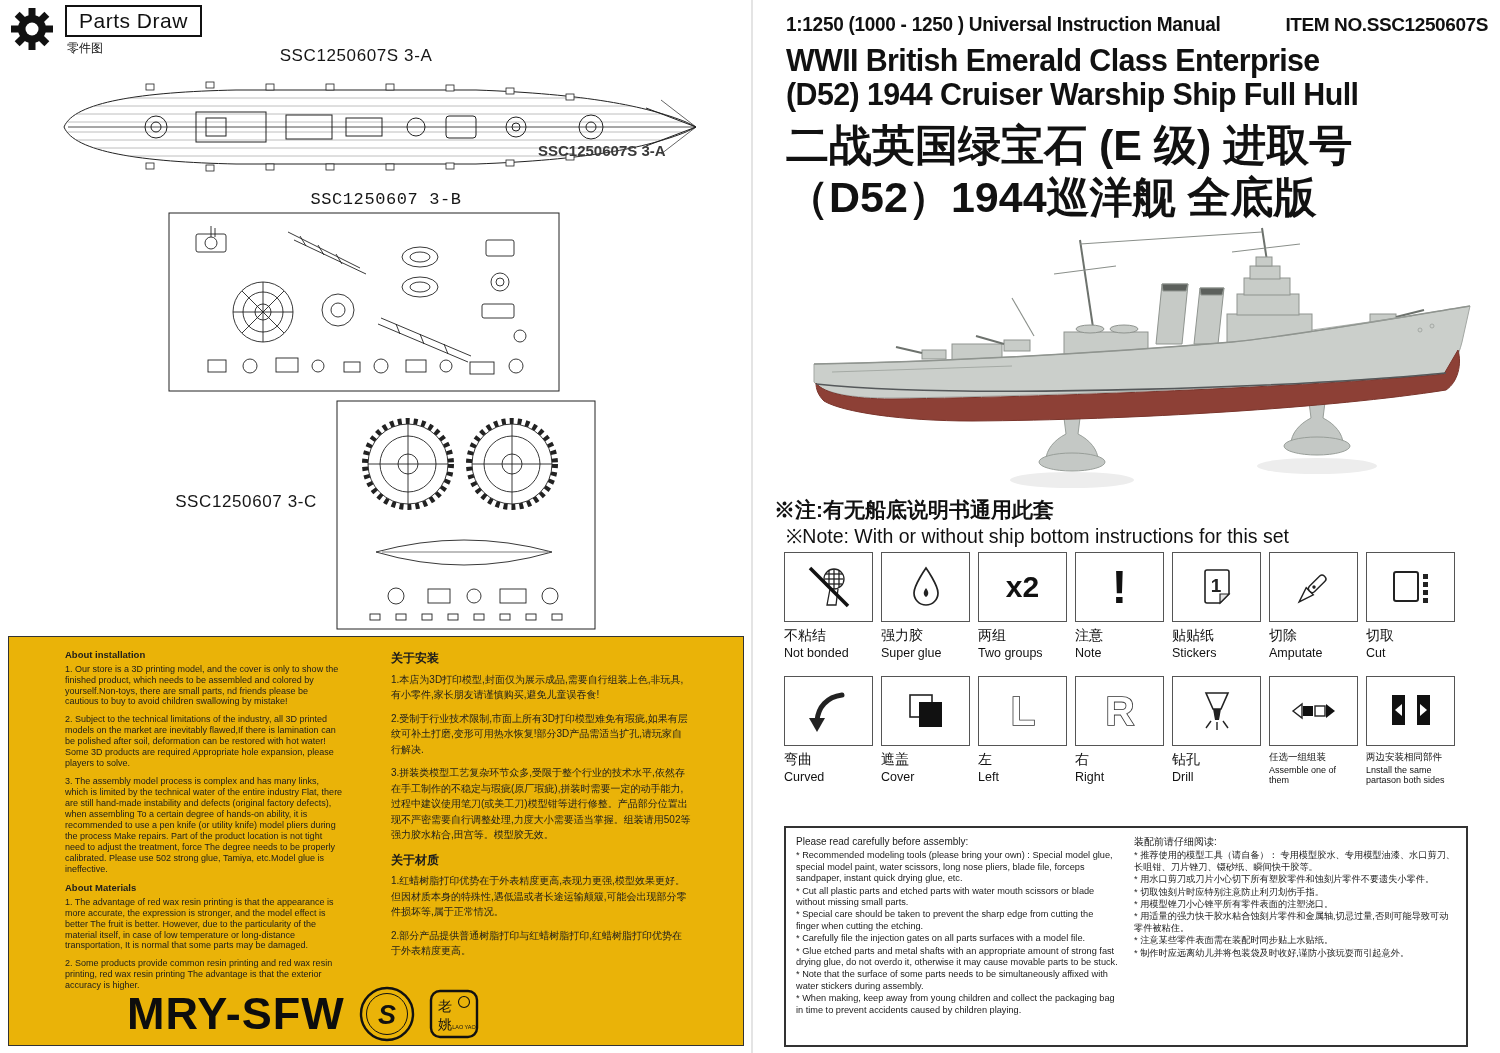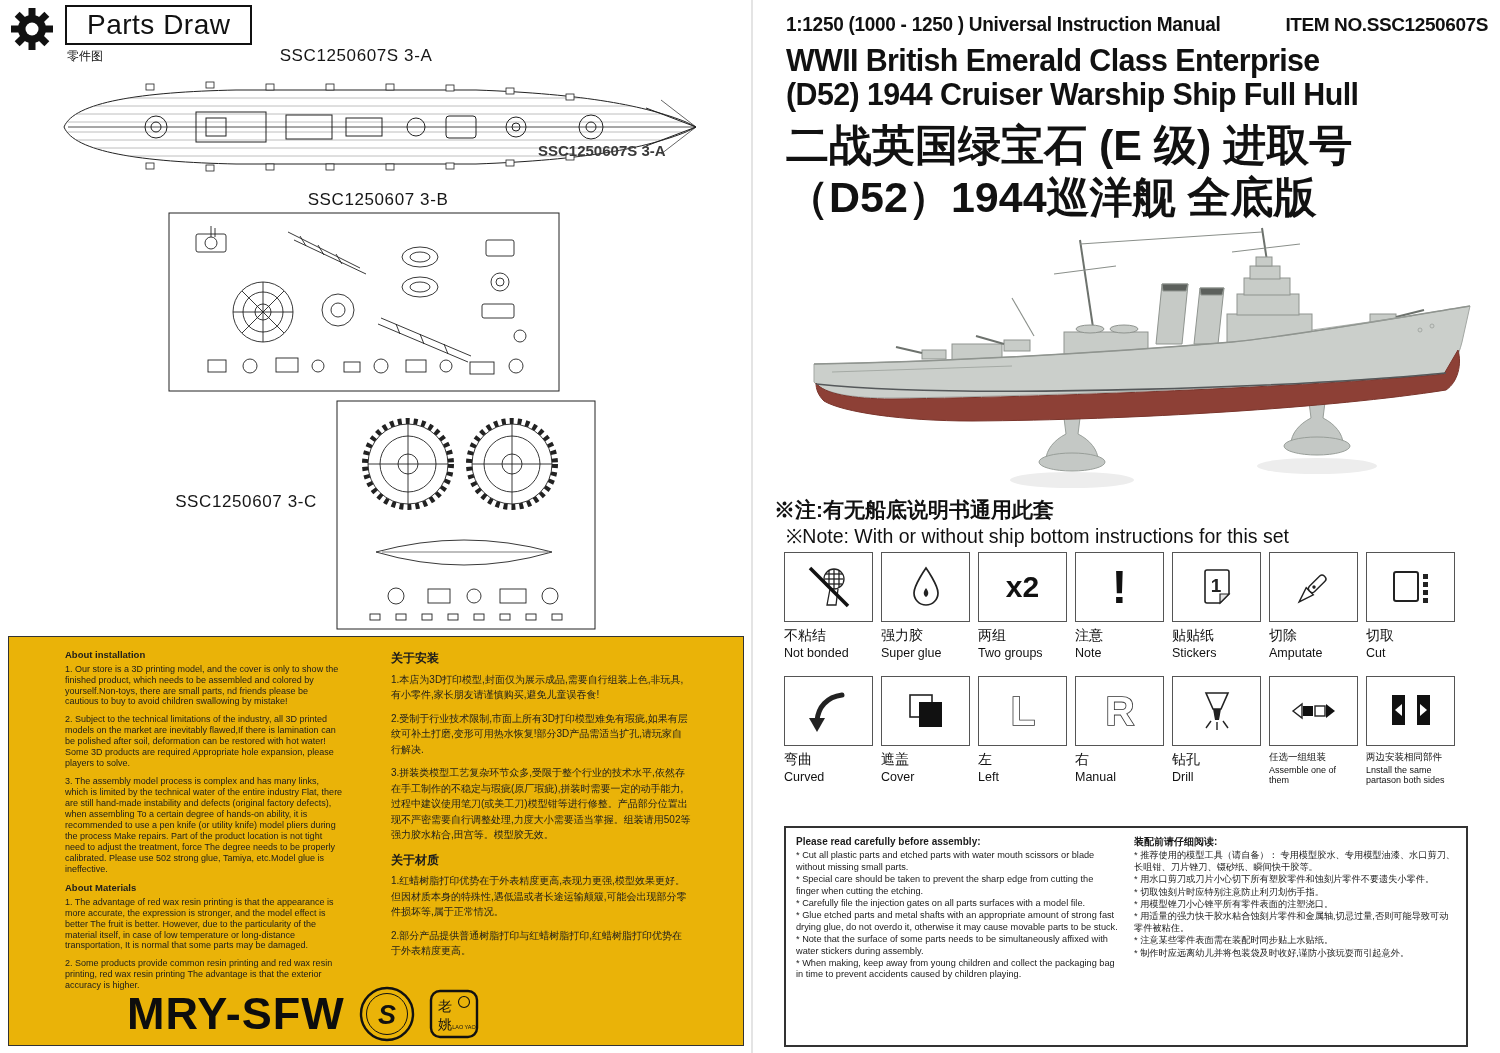--- a/index.html
+++ b/index.html
@@ -4,25 +4,25 @@
 <style>
   * { margin:0; padding:0; box-sizing:border-box; }
   html,body { background:#ffffff; }
   .sheet { position:relative; width:1500px; height:1053px; background:#fff;
            font-family:"Liberation Sans", sans-serif; color:#111; overflow:hidden; margin:0 auto; }
   .divider { position:absolute; left:751px; top:0; width:2px; height:100%; background:#e4e4e4; }
 
   
   .page-left { position:absolute; left:0; top:0; width:752px; height:1053px; }
   .pd-header { position:absolute; left:8px; top:5px; display:flex; gap:9px; align-items:flex-start; }
-  .pd-title-box { border:2px solid #111; padding:2px 20px; font-size:28px; letter-spacing:.5px; }
+  .pd-title-box { border:2px solid #111; padding:2px 12px; font-size:21px; letter-spacing:.5px; }
   .pd-sub { font-size:12px; margin-top:3px; margin-left:2px; }
   .draw-label { position:absolute; text-align:center; font-size:17px; letter-spacing:.6px; color:#161616; }
   .lab-a { left:0; top:46px; width:712px; }
-  .lab-b { left:8px; top:190px; width:740px; }
+  .lab-b { left:16px; top:190px; width:740px;font-family:Liberation Mono, monospace; }
   .lab-c { left:146px; top:492px; width:200px; text-align:center; }
   .svg-a { position:absolute; left:46px; top:68px; }
   .svg-b { position:absolute; left:168px; top:212px; }
   .svg-c { position:absolute; left:336px; top:400px; }
 
   .notes-box { position:absolute; left:8px; top:636px; width:736px; height:410px;
                border:1px solid #333; background:#eab308; overflow:hidden; }
   .col-en { position:absolute; left:56px; top:12px; width:278px; font-size:9px; line-height:1.22; color:#1c1c1c; }
   .col-zh { position:absolute; left:382px; top:12px; width:300px; font-size:10px; line-height:1.55; color:#1c1c1c; }
   .note-h-en { font-weight:bold; font-size:9.5px; margin-bottom:3px; }
@@ -55,21 +55,21 @@
   .icon-zh { font-size:14px; margin-top:5px; }
   .icon-en { font-size:12.5px; margin-top:1px; }
   .small-label .icon-zh { font-size:9.5px; }
   .small-label .icon-en { font-size:9px; line-height:1.15; }
   .glyph-x2 { font-size:30px; font-weight:bold; }
   .glyph-bang { font-size:46px; font-weight:bold; }
 
   .asm-box { position:absolute; left:32px; top:826px; width:684px; height:221px;
              border:2px solid #333; padding:8px 10px; display:flex; gap:16px; overflow:hidden; }
   .asm-col { flex:1; font-size:9.2px; line-height:1.24; color:#1a1a1a; }
-  .asm-title { font-weight:bold; font-size:10px; margin-bottom:2px; }
+  .asm-title { font-weight:normal; font-size:10px; margin-bottom:2px; }
   .asm-col div.item { margin-bottom:1px; }
 </style>
 </head>
 <body>
 
 <div class="sheet">
 
   <div class="page-left">
 
     <div class="pd-header">
@@ -492,21 +492,21 @@
         <div class="icon-en">Left</div>
       </div>
 
       <div class="icon-cell">
         <div class="icon-box">
           <svg width="48" height="48" viewBox="0 0 48 48">
             <text x="24" y="38" font-size="40" font-weight="bold" text-anchor="middle" fill="#fff" stroke="#333" stroke-width="1.6" paint-order="stroke">R</text>
           </svg>
         </div>
         <div class="icon-zh">右</div>
-        <div class="icon-en">Manual</div>
+        <div class="icon-en">Right</div>
       </div>
 
       <div class="icon-cell">
         <div class="icon-box">
           <svg width="48" height="48" viewBox="0 0 48 48">
             <polygon points="13,6 35,6 28,22 20,22" fill="none" stroke="#222" stroke-width="1.6"></polygon>
             <polygon points="20,22 28,22 26,33 22,33" fill="#222"></polygon>
             <g stroke="#222" stroke-width="1.4">
               <line x1="24" y1="35" x2="24" y2="43"></line>
               <line x1="18" y1="34" x2="13" y2="41"></line>
@@ -541,20 +541,21 @@
           </svg>
         </div>
         <div class="icon-zh">两边安装相同部件</div>
         <div class="icon-en">Lnstall the same partason both sides</div>
       </div>
     </div>
 
     <div class="asm-box">
       <div class="asm-col">
         <div class="asm-title">Please read carefully before assembly:</div>
+        <div class="item">* Recommended modeling tools (please bring your own) : Special model glue, special model paint, water scissors, long nose pliers, blade file, forceps sandpaper, instant quick drying glue, etc.</div>
         <div class="item">* Cut all plastic parts and etched parts with water mouth scissors or blade without missing small parts.</div>
         <div class="item">* Special care should be taken to prevent the sharp edge from cutting the finger when cutting the etching.</div>
         <div class="item">* Carefully file the injection gates on all parts surfaces with a model file.</div>
         <div class="item">* Glue etched parts and metal shafts with an appropriate amount of strong fast drying glue, do not overdo it, otherwise it may cause movable parts to be stuck.</div>
         <div class="item">* Note that the surface of some parts needs to be simultaneously affixed with water stickers during assembly.</div>
         <div class="item">* When making, keep away from young children and collect the packaging bag in time to prevent accidents caused by children playing.</div>
       </div>
       <div class="asm-col">
         <div class="asm-title">装配前请仔细阅读:</div>
         <div class="item">* 推荐使用的模型工具（请自备）： 专用模型胶水、专用模型油漆、水口剪刀、长咀钳、刀片锉刀、镊砂纸、瞬间快干胶等。</div>

